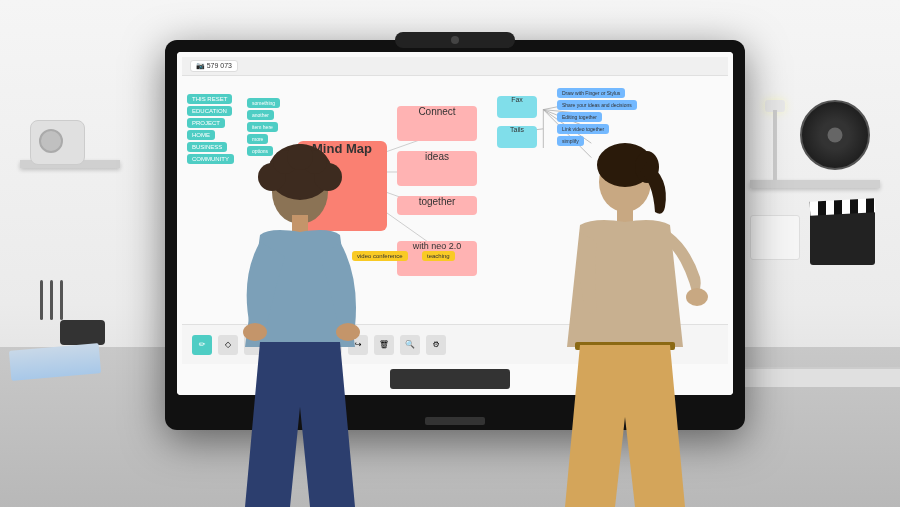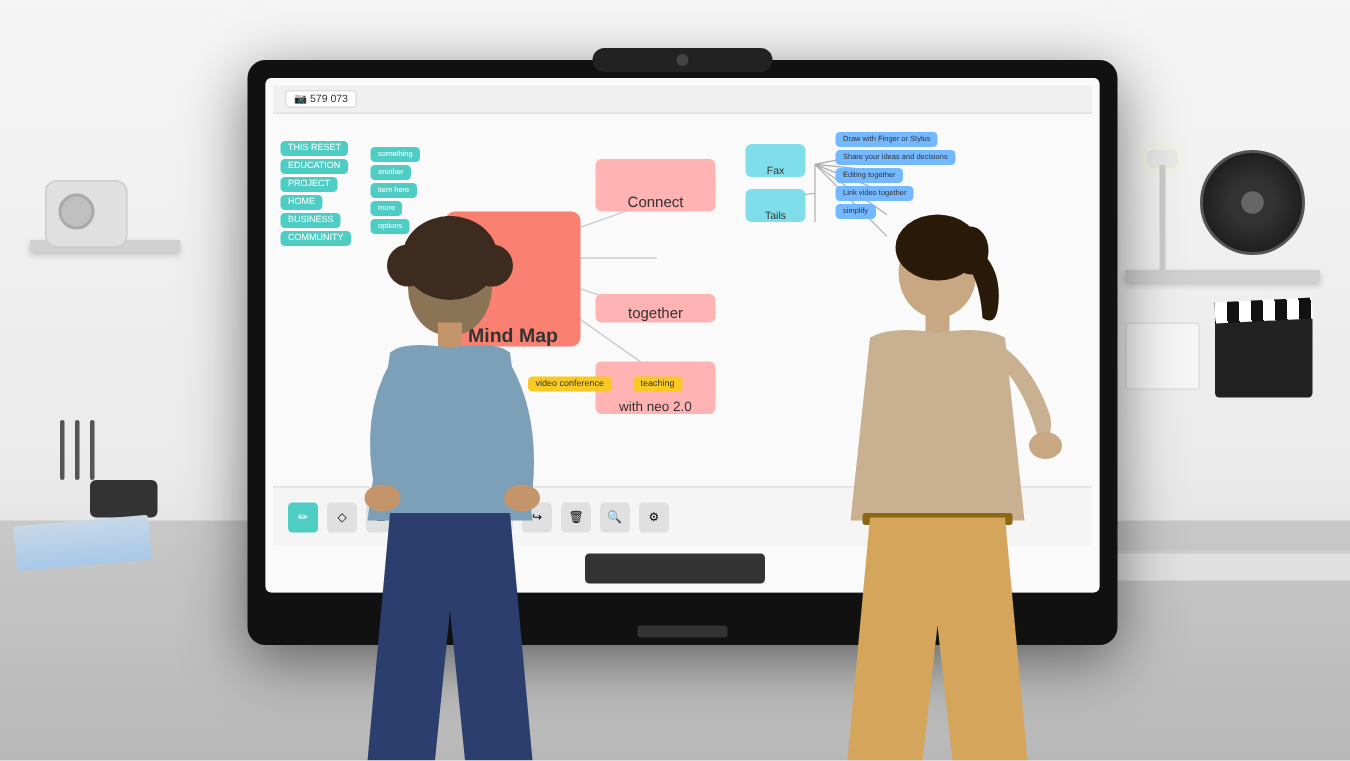--- a/index.html
+++ b/index.html
@@ -327,21 +327,21 @@
 
     .tag-teal { background: #4ecdc4; color: #fff; }
     .tag-yellow { background: #f9ca24; color: #333; }
     .tag-blue { background: #74b9ff; color: #333; }
 
     
     .mindmap-box {
       position: absolute;
       border-radius: 4px;
       display: flex;
-      align-items: flex-end;
+      align-items: flex-start;
       justify-content: center;
       font-size: 11px;
       font-weight: 400;
       color: #333;
     }
 
     .box-salmon {
       background: #fa8072;
       color: #333;
     }
@@ -505,20 +505,23 @@
           <div class="tag tag-teal" style="left:65px;top:70px;font-size:5px;">options</div>
 
           <div class="mindmap-box box-salmon" style="left:115px;top:65px;width:90px;height:90px;font-size:13px;font-weight:bold;border-radius:6px;">
             <span>Mind Map</span>
           </div>
 
           <div class="mindmap-box box-pink-light" style="left:215px;top:30px;width:80px;height:35px;font-size:10px;">
             <span>Connect</span>
           </div>
 
+          <div class="mindmap-box box-pink-light" style="left:215px;top:75px;width:80px;height:35px;font-size:10px;">
+            <span>ideas</span>
+          </div>
 
           <div class="mindmap-box box-pink-light" style="left:215px;top:120px;width:80px;height:19px;font-size:10px;">
             <span>together</span>
           </div>
 
           <div class="mindmap-box box-pink-light" style="left:215px;top:165px;width:80px;height:35px;font-size:9px;">
             <span>with neo 2.0</span>
           </div>
 
           <div class="mindmap-box box-teal-light" style="left:315px;top:20px;width:40px;height:22px;font-size:7px;">

